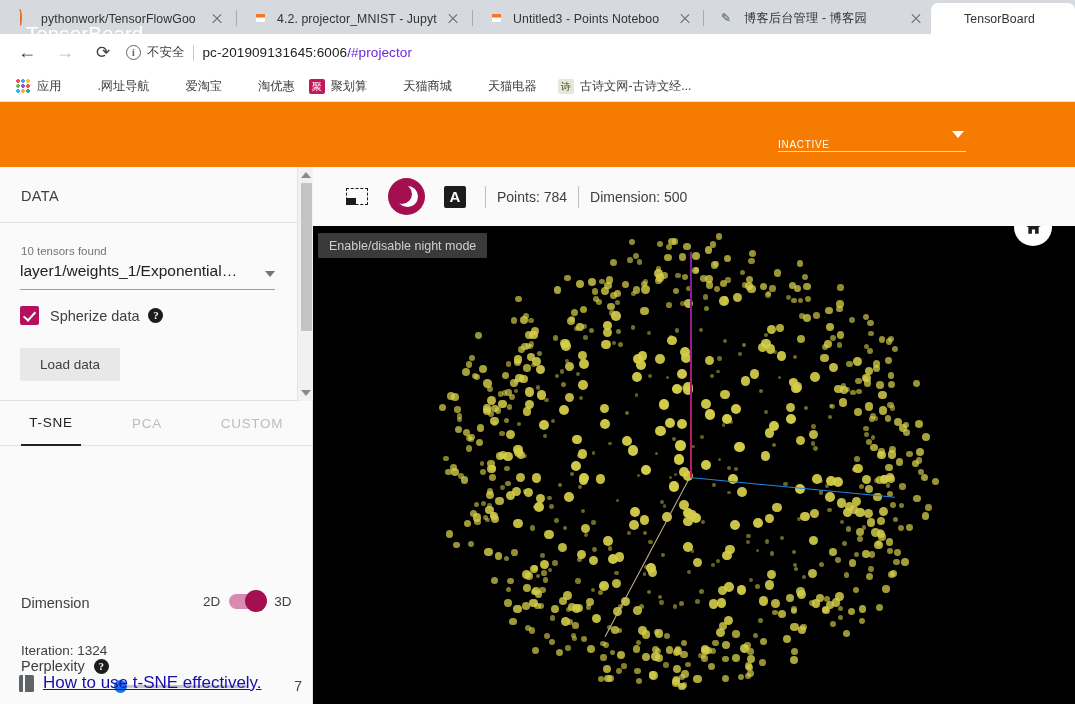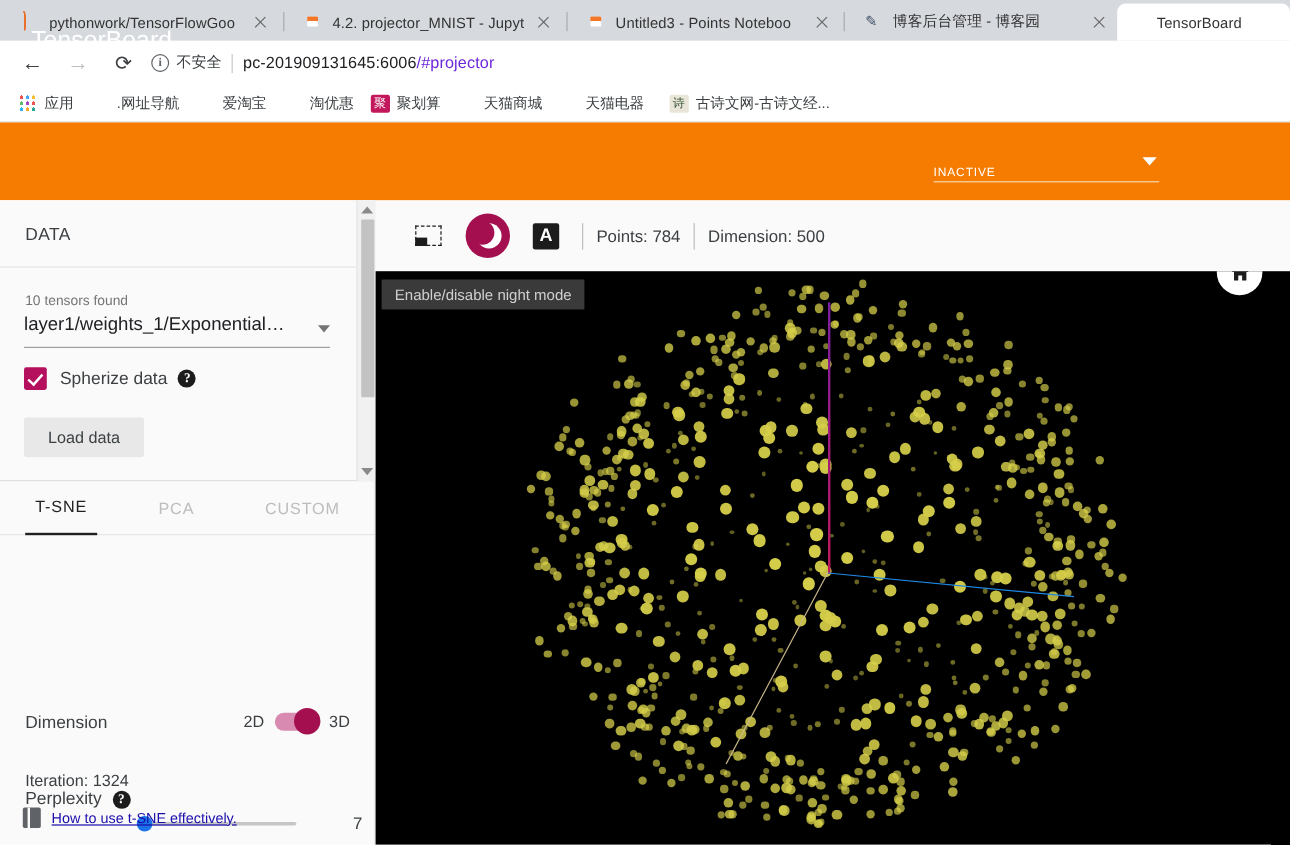--- a/index.html
+++ b/index.html
@@ -294,21 +294,21 @@
   .howto-row { position: absolute; left: 19px; top: 673px; display: flex; align-items: center; }
   .book-ico {
     width: 15px; height: 17px; background: #5f6368; border-radius: 1.5px;
     position: relative; flex: 0 0 15px;
   }
   .book-ico::after {
     content: ""; position: absolute; left: 4px; top: 0; width: 1.6px; height: 17px;
     background: #fafafa;
   }
   .howto-link {
-    margin-left: 9px; font-size: 12px; color: #1a0dab;
+    margin-left: 9px; font-size: 17px; color: #1a0dab;
     text-decoration: underline;
   }
 
   
   .proj-toolbar {
     position: absolute; left: 313px; top: 167px; width: 762px; height: 59px;
     background: #fafafa; display: flex; align-items: center;
   }
   .sel-ico {
     position: relative; width: 22px; height: 17px; margin-left: 33px; flex: 0 0 22px;

